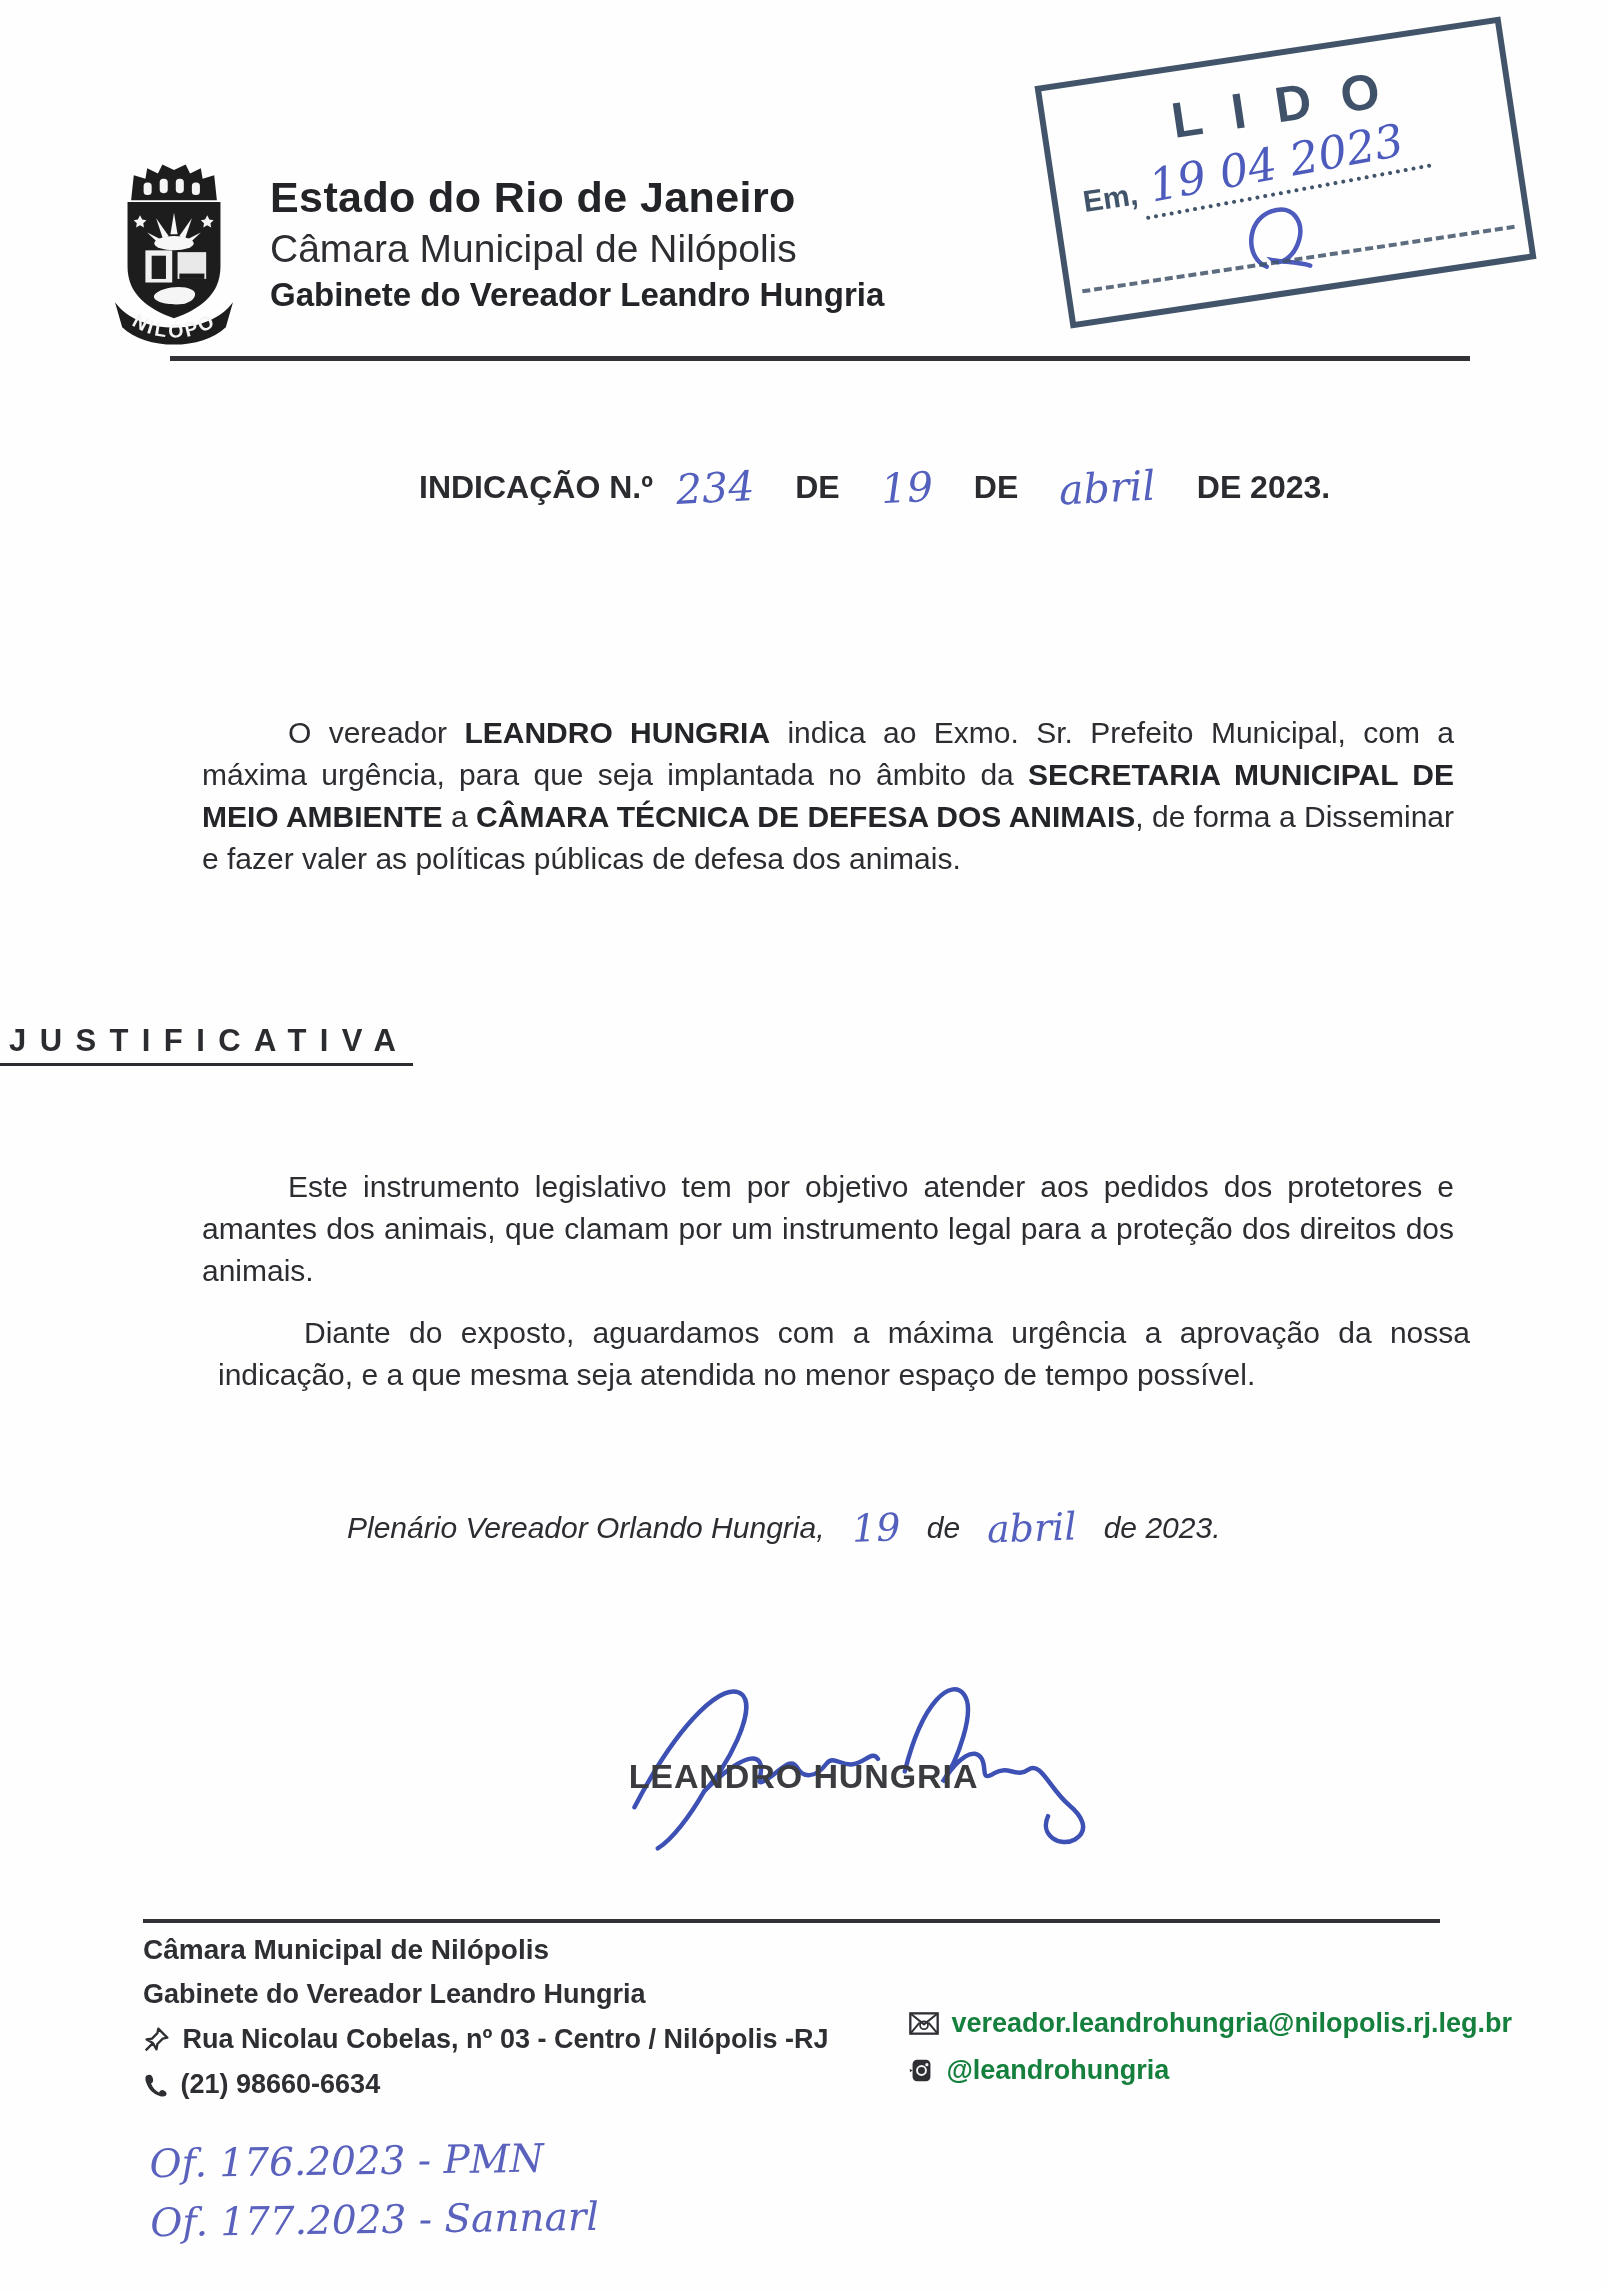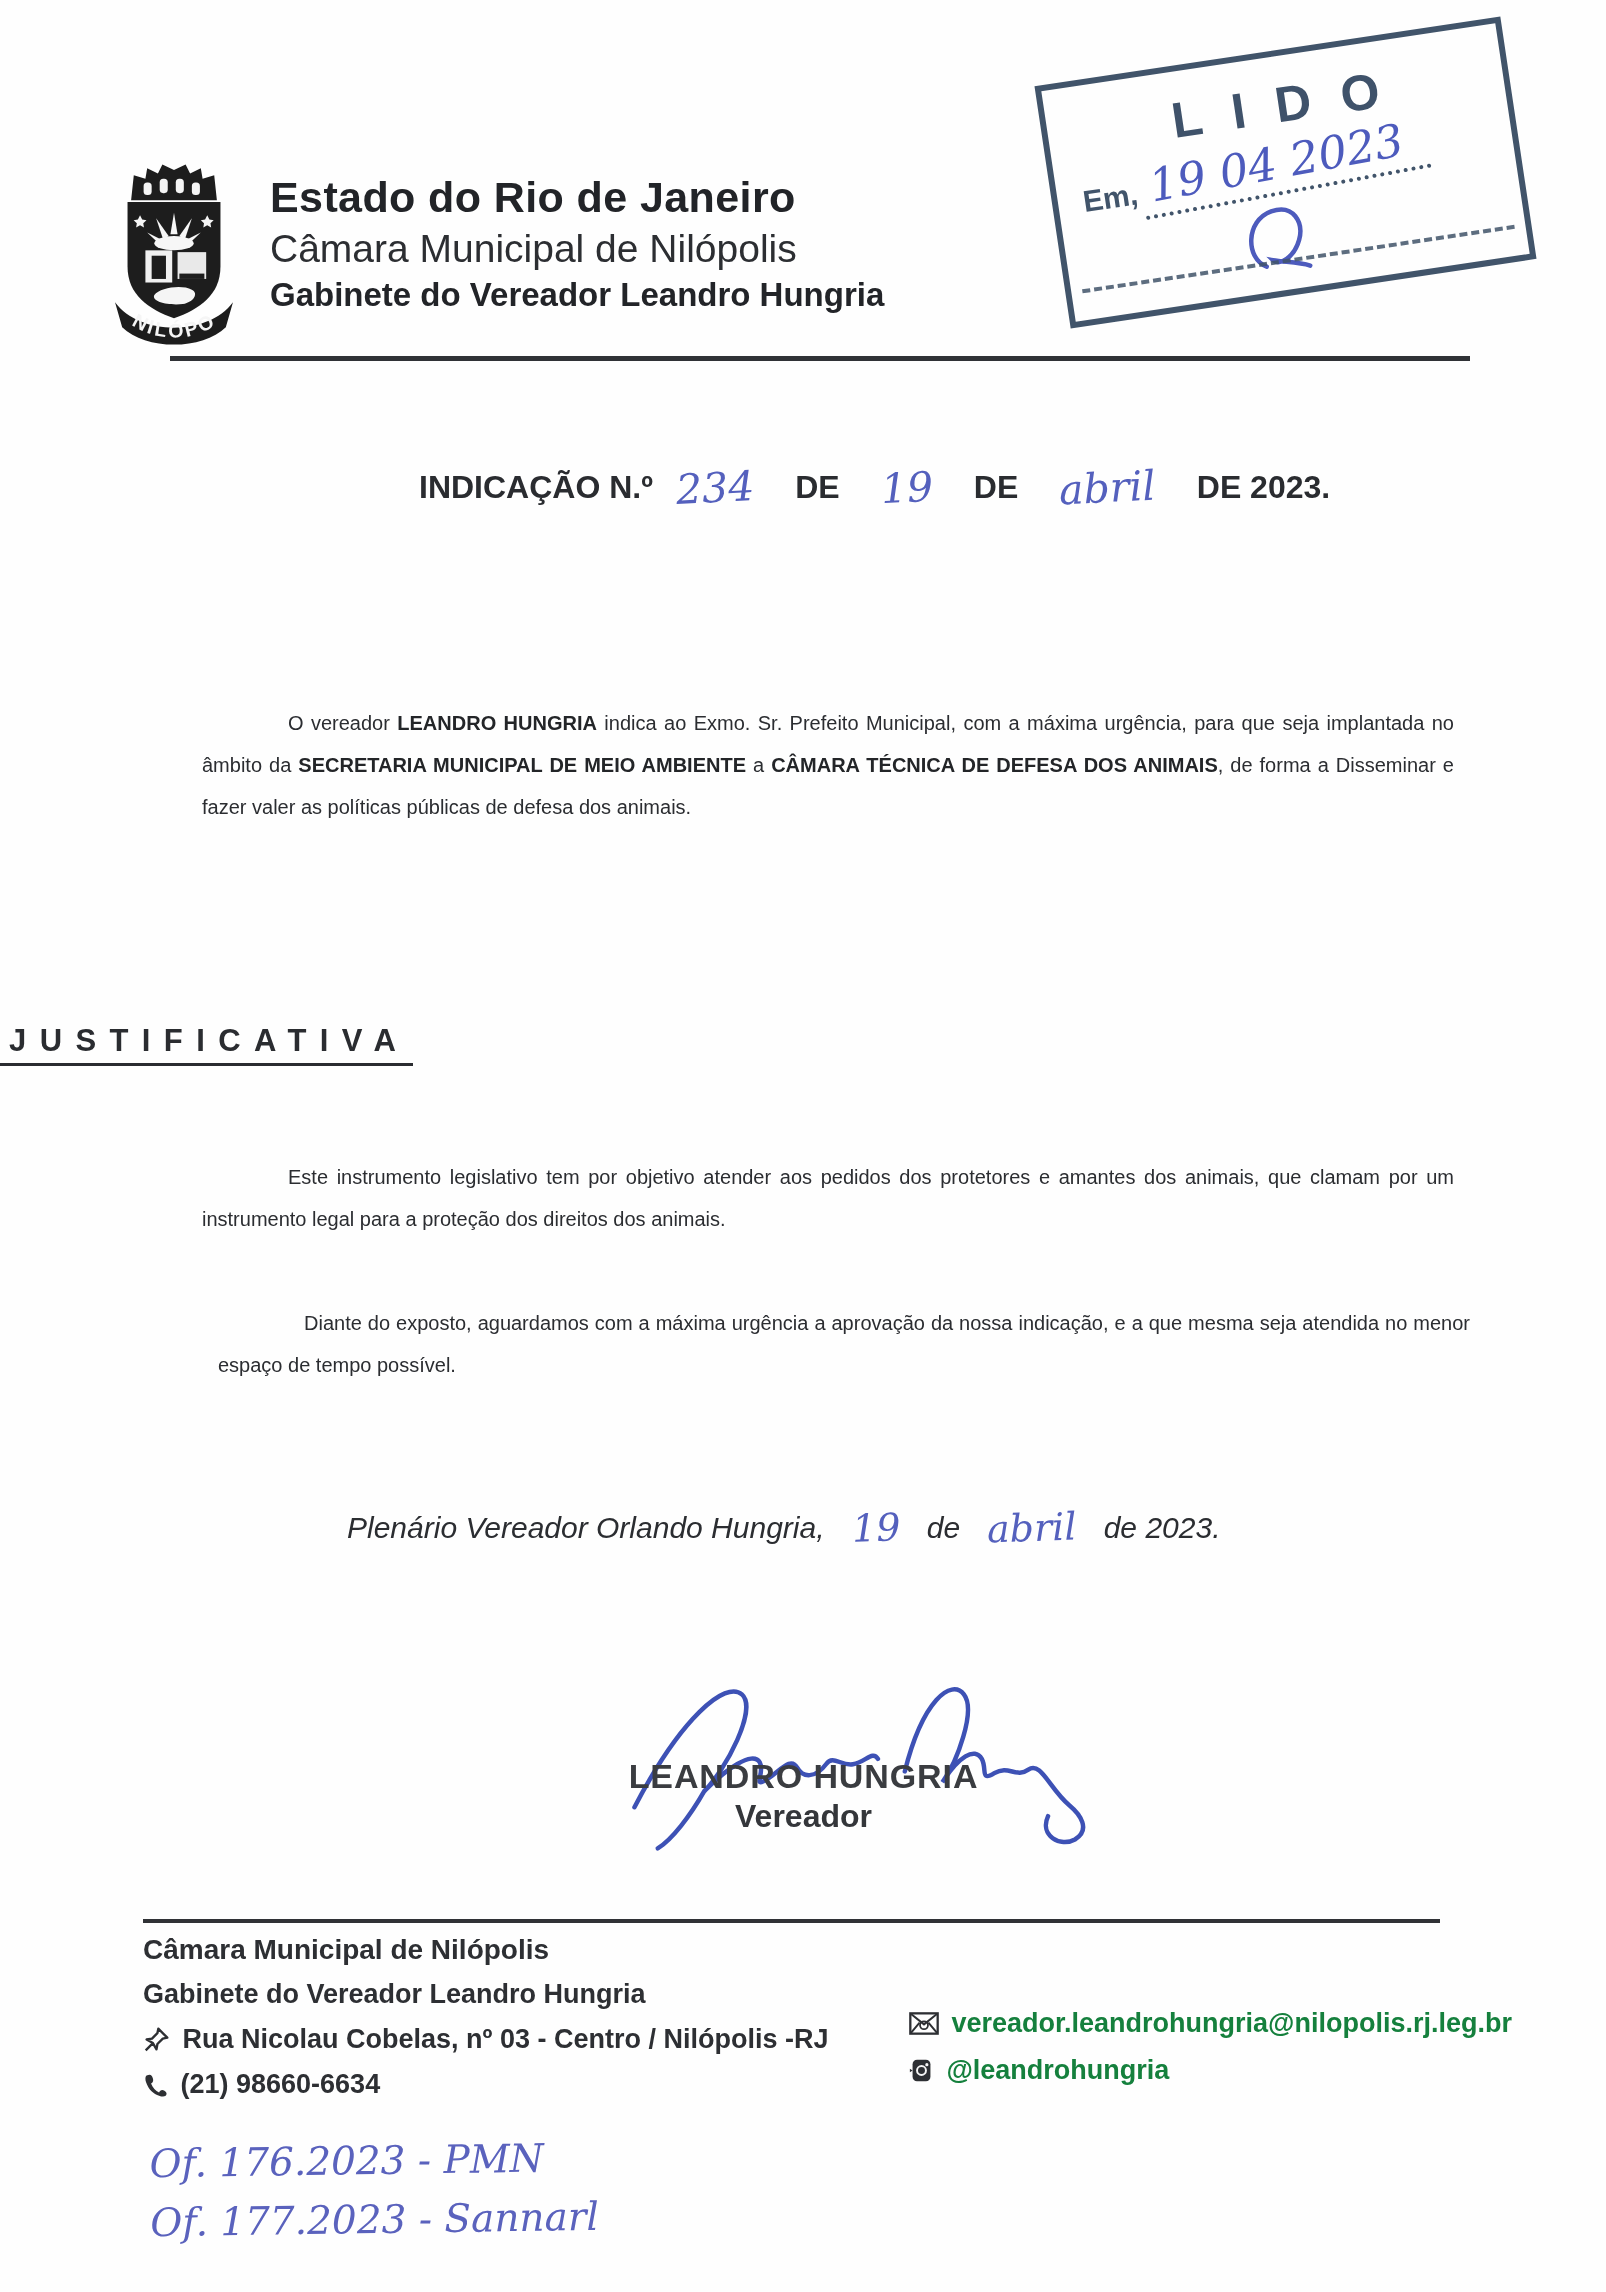--- a/index.html
+++ b/index.html
@@ -53,21 +53,21 @@
   .hand{
     font-family:"DejaVu Serif",serif;font-style:italic;
     color:#5460bd;font-weight:normal;
   }
   .doc-title .hand{font-size:41px;margin:0 23px;transform:rotate(-3deg);position:relative;top:3.6px;}
   .doc-title .gap{margin:0 18px;}
 
   
   .para{
     position:absolute;left:202px;width:1252px;
-    font-size:20px;line-height:42px;color:#2b2d31;
+    font-size:30px;line-height:42px;color:#2b2d31;
     text-align:justify;text-indent:86px;
   }
   .p1{top:682px;}
   .p2{top:1136px;}
   .p3{top:1282px;margin-left:16px;}
   .para b{color:#232528;}
   .justificativa{
     position:absolute;left:0;top:1023px;width:100%;
     text-align:left;font-size:31px;font-weight:bold;color:#2a2c30;
     letter-spacing:13.4px;
@@ -192,21 +192,20 @@
   </div>
 
   <svg class="sig-svg" width="502" height="188" viewBox="0 0 560 210" aria-hidden="true">
     <g fill="none" stroke="#3d51b5" stroke-width="5" stroke-linecap="round">
       <path d="M18 160 C70 60 120 18 138 34 C156 50 120 118 96 142 C120 118 150 96 158 110 C164 121 150 138 164 130 C180 121 192 102 200 116 C206 127 220 128 232 112 C240 101 248 114 262 112 C276 110 284 96 290 106"></path>
       <path d="M320 120 C340 40 372 16 386 34 C400 52 378 110 362 132 C380 104 398 92 406 106 C412 117 404 132 420 122 C436 112 444 128 458 118 C472 108 482 140 504 158 C516 168 528 185 510 196 C494 205 470 192 480 170"></path>
       <path d="M96 142 C80 170 60 196 44 206"></path>
     </g>
   </svg>
   <div class="sig-name">LEANDRO HUNGRIA</div>
-  <div class="sig-role">Vereador</div>
 
   <div class="footer-rule"></div>
   <div class="footer">
     <div class="f-org">Câmara Municipal de Nilópolis</div>
     <div class="f-office">Gabinete do Vereador Leandro Hungria</div>
     <div class="f-row">
       <span class="f-icon">
         <svg width="27" height="27" viewBox="0 0 30 30">
             <path d="M17 3 L27 13 L22 14 L16 20 L15 26 L11 19 L4 15 L10 14 L16 8 Z M11 19 L3 27" fill="none" stroke="#2d2f33" stroke-width="2.6" stroke-linejoin="round"></path>
           </svg>

